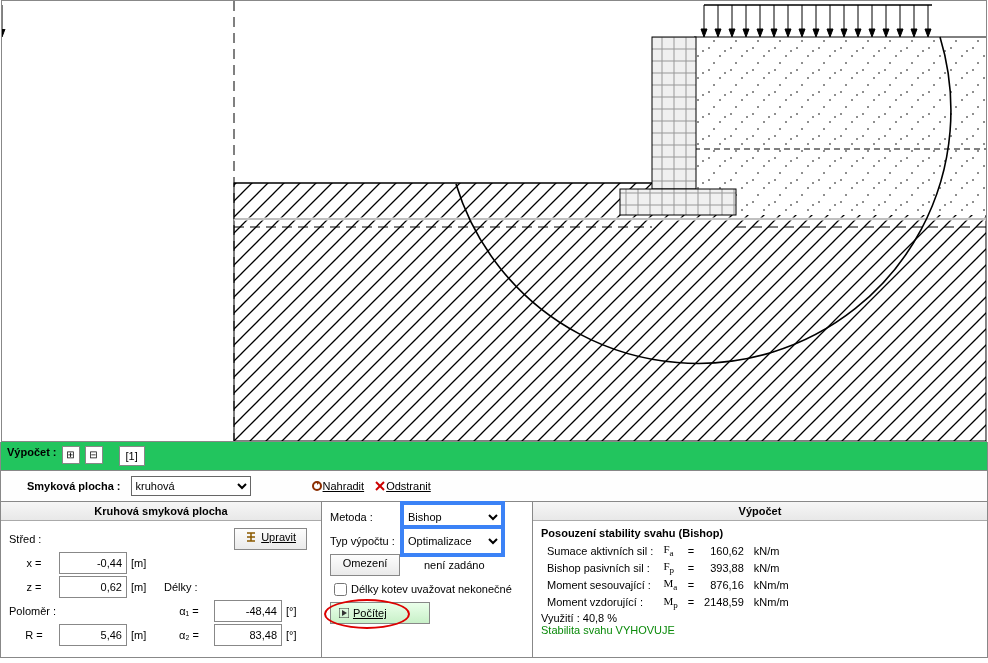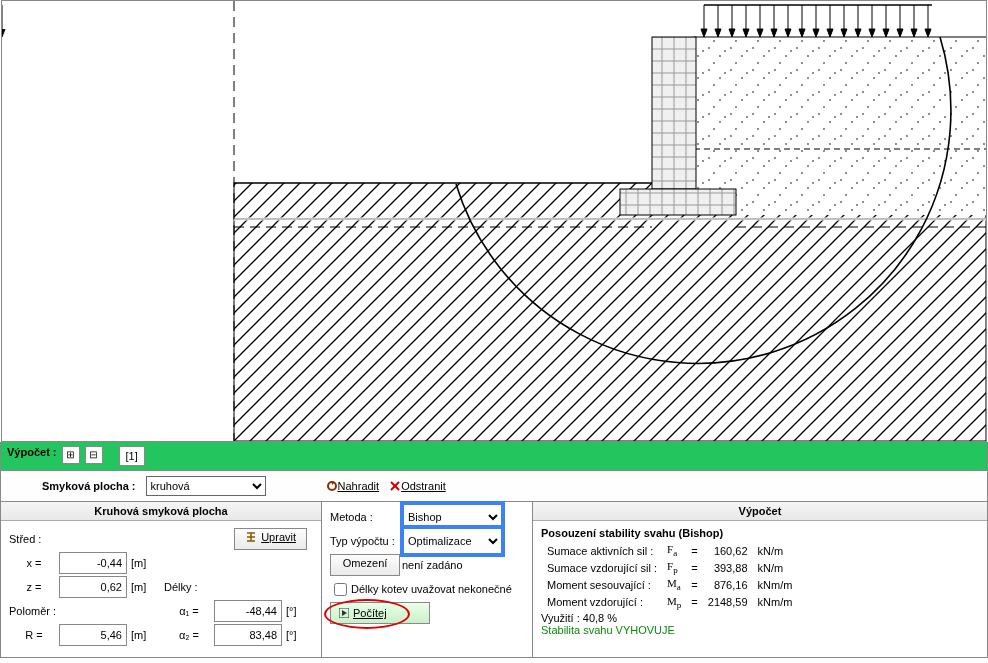--- a/index.html
+++ b/index.html
@@ -170,21 +170,21 @@
 
 <div class="toolbar" style="width:974px">
   <b>Výpočet :</b>
   <span class="sq-btn">⊞</span>
   <span class="sq-btn">⊟</span>
   <span style="width:6px"></span>
   <span class="num-box">[1]</span>
 </div>
 
 <div class="toolbar2" style="width:974px">
-  <b style="margin-left:35px">Smyková plocha :</b>
+  <b style="margin-left:20px">Smyková plocha :</b>
   <select class="select">
     <option>kruhová</option>
   </select>
   <span style="width:40px"></span>
   <button class="icon-btn">
     <svg viewBox="0 0 12 12">
         <circle cx="6" cy="6" r="4" fill="none" stroke="#8a2d00" stroke-width="2"></circle>
         <path d="M6 1 L8 3 L6 5" fill="#8a2d00"></path>
       </svg>
     <span class="underline">Nahradit</span>
@@ -261,21 +261,21 @@
       <div class="row">
         <span class="lbl2">Metoda :</span>
         <select class="wide-select"><option>Bishop</option></select>
       </div>
       <div class="row">
         <span class="lbl2">Typ výpočtu :</span>
         <select class="wide-select"><option>Optimalizace</option></select>
       </div>
       <div class="row">
         <button class="btn" style="width:70px;justify-content:center">Omezení</button>
-        <span style="margin-left:2px">není zadáno</span>
+        <span style="margin-left:24px">není zadáno</span>
       </div>
       <div class="row">
         <input type="checkbox" class="checkbox" style="">
         <span>Délky kotev uvažovat nekonečné</span>
       </div>
       <div class="row">
         <span class="compute-wrap">
           <button class="compute-btn">
             <svg width="10" height="10" viewBox="0 0 10 10">
                 <rect x="0" y="0" width="10" height="10" fill="none" stroke="#333"></rect>
@@ -296,21 +296,21 @@
       <table class="results">
         <tbody id="res-rows">
             <tr>
               <td>Sumace aktivních sil :</td>
               <td class="sym">F<sub>a</sub></td>
               <td>=</td>
               <td style="text-align:right">160,62</td>
               <td>kN/m</td>
             </tr>
             <tr>
-              <td>Sumace vzdorující sil :</td>
+              <td>Bishop pasivních sil :</td>
               <td class="sym">F<sub>p</sub></td>
               <td>=</td>
               <td style="text-align:right">393,88</td>
               <td>kN/m</td>
             </tr>
             <tr>
               <td>Moment sesouvající :</td>
               <td class="sym">M<sub>a</sub></td>
               <td>=</td>
               <td style="text-align:right">876,16</td>

